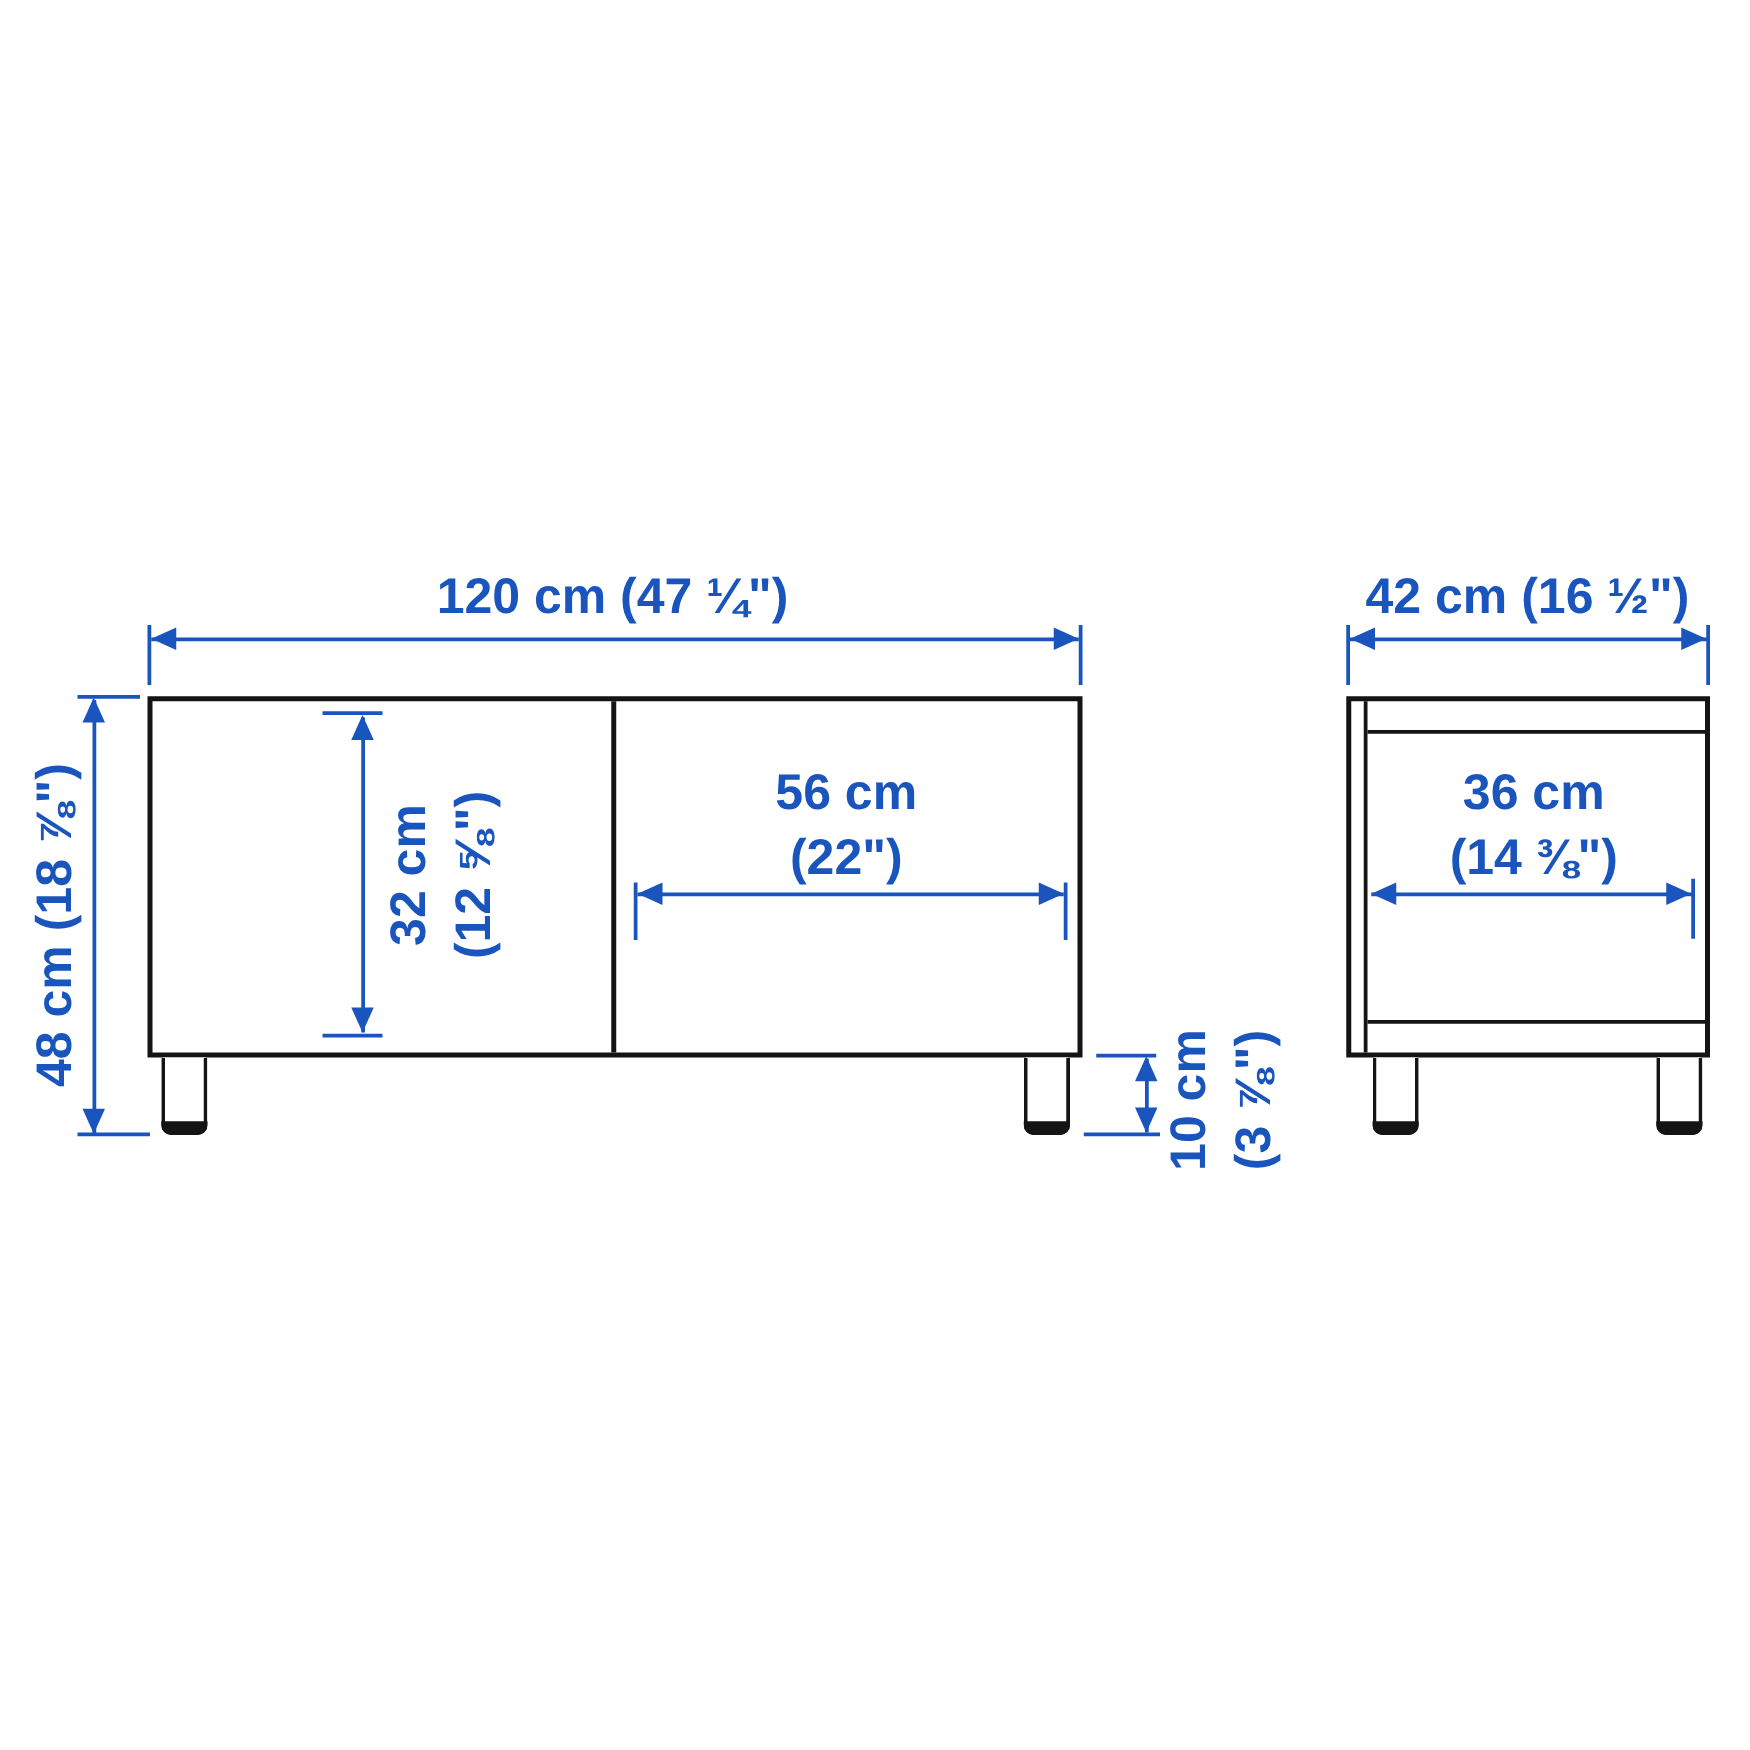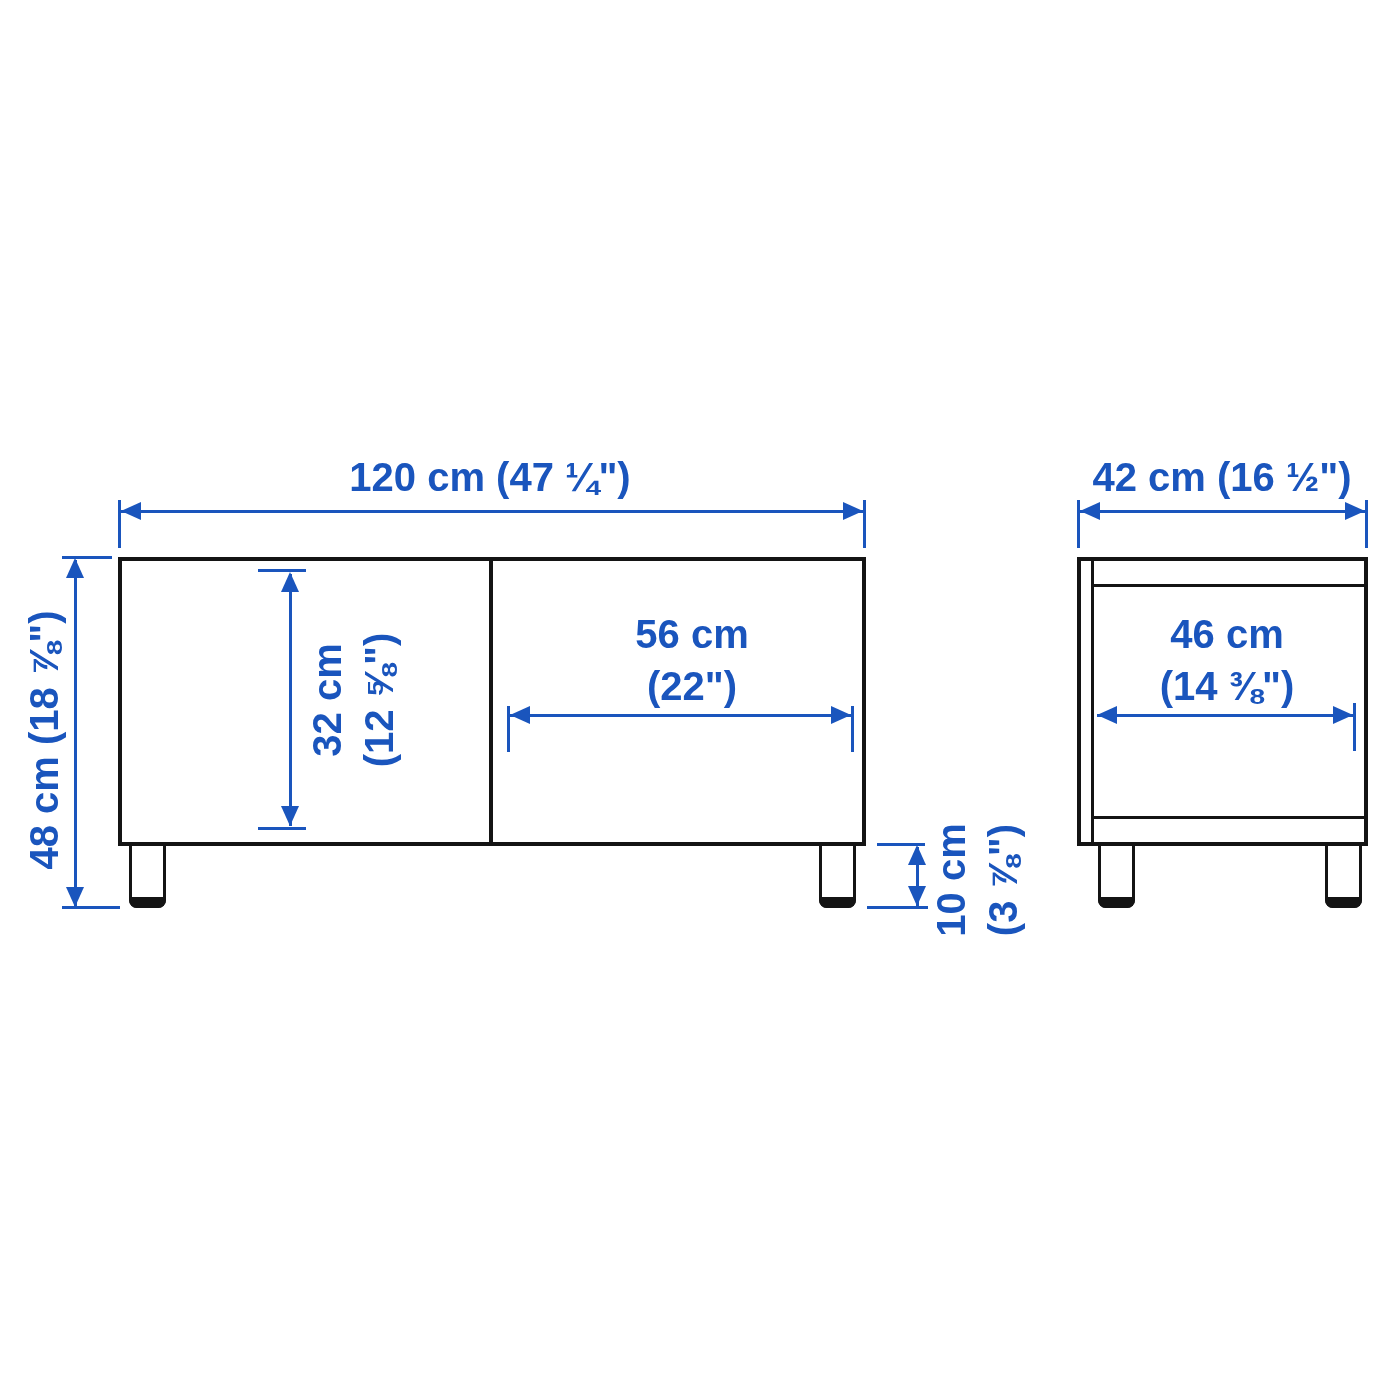--- a/index.html
+++ b/index.html
@@ -94,21 +94,21 @@
       <div>(12 ⅝")</div>
     </div>
   </div>
 
   <div>
     <div class="bl" style="left:507px;top:706px;width:3px;height:46px;"></div>
     <div class="bl" style="left:851px;top:706px;width:3px;height:46px;"></div>
     <div class="bl" style="left:510px;top:714px;width:341px;height:3px;"></div>
     <div class="tri l" style="left:510px;top:706px;"></div>
     <div class="tri r" style="left:831px;top:706px;"></div>
-    <div class="dim-label two" style="left:542px;top:608px;width:300px;">
+    <div class="dim-label two" style="left:527px;top:608px;width:300px;">
       <div>56 cm</div>
       <div>(22")</div>
     </div>
   </div>
 
   <div>
     <div class="bl" style="left:877px;top:843px;width:48px;height:3px;"></div>
     <div class="bl" style="left:867px;top:906px;width:61px;height:3px;"></div>
     <div class="bl" style="left:916px;top:847px;width:3px;height:59px;"></div>
     <div class="tri u" style="left:908px;top:845px;"></div>
@@ -127,18 +127,18 @@
     <div class="tri r" style="left:1345px;top:502px;"></div>
     <div class="dim-label" style="left:1022px;top:452px;width:400px;">42 cm (16 ½")</div>
   </div>
 
   <div>
     <div class="bl" style="left:1353px;top:703px;width:3px;height:48px;"></div>
     <div class="bl" style="left:1097px;top:714px;width:257px;height:3px;"></div>
     <div class="tri l" style="left:1097px;top:706px;"></div>
     <div class="tri r" style="left:1333px;top:706px;"></div>
     <div class="dim-label two" style="left:1077px;top:608px;width:300px;">
-      <div>46 cm</div>
+      <div>36 cm</div>
       <div>(14 ⅜")</div>
     </div>
   </div>
 
 </div>
 
 </body></html>

